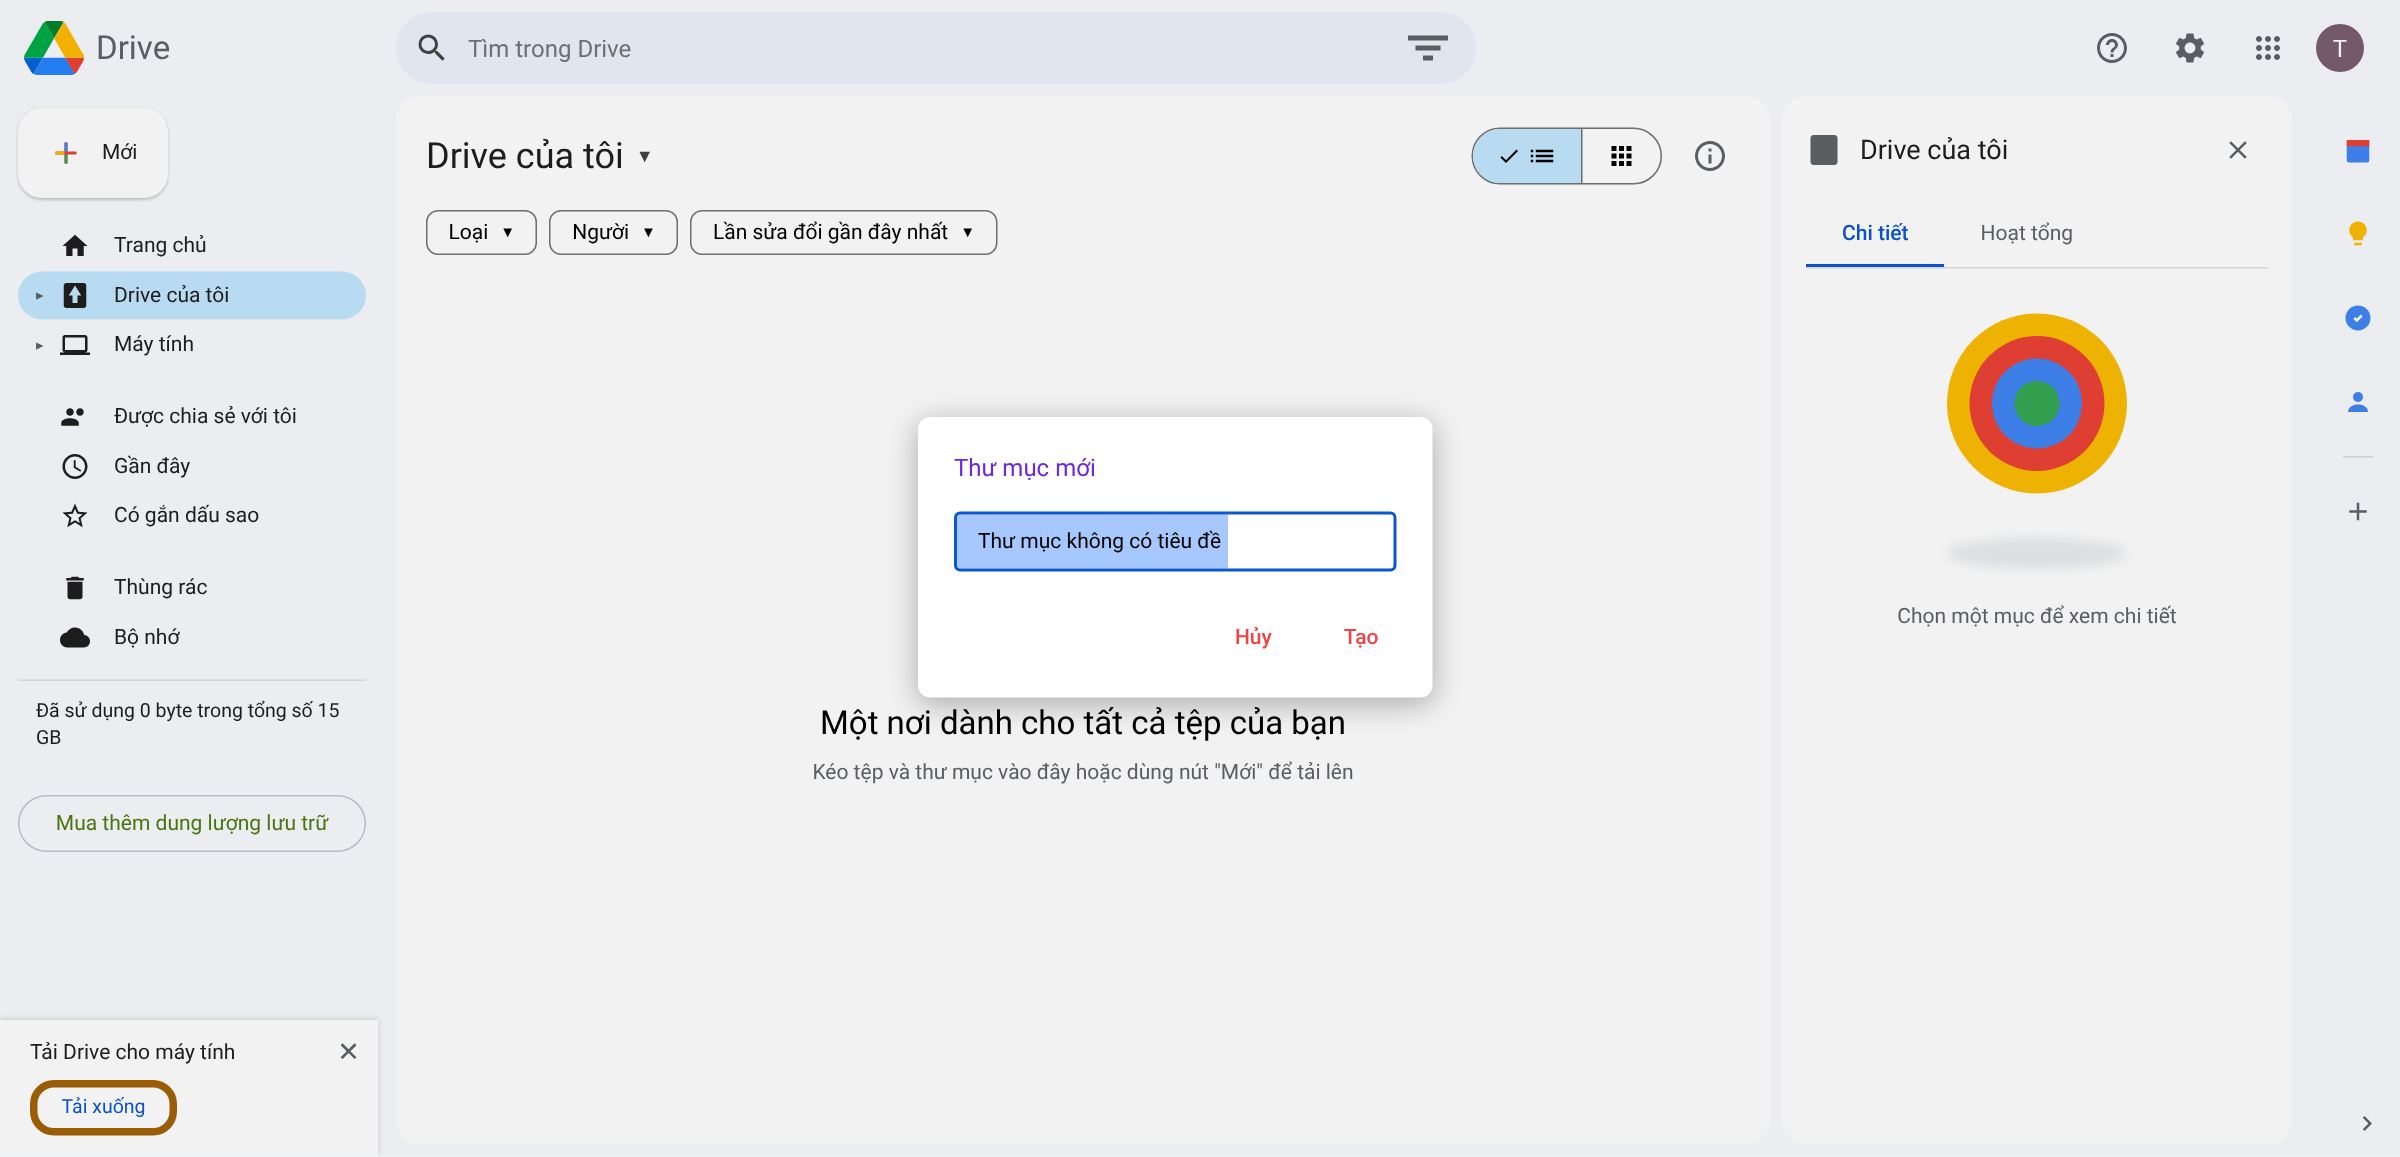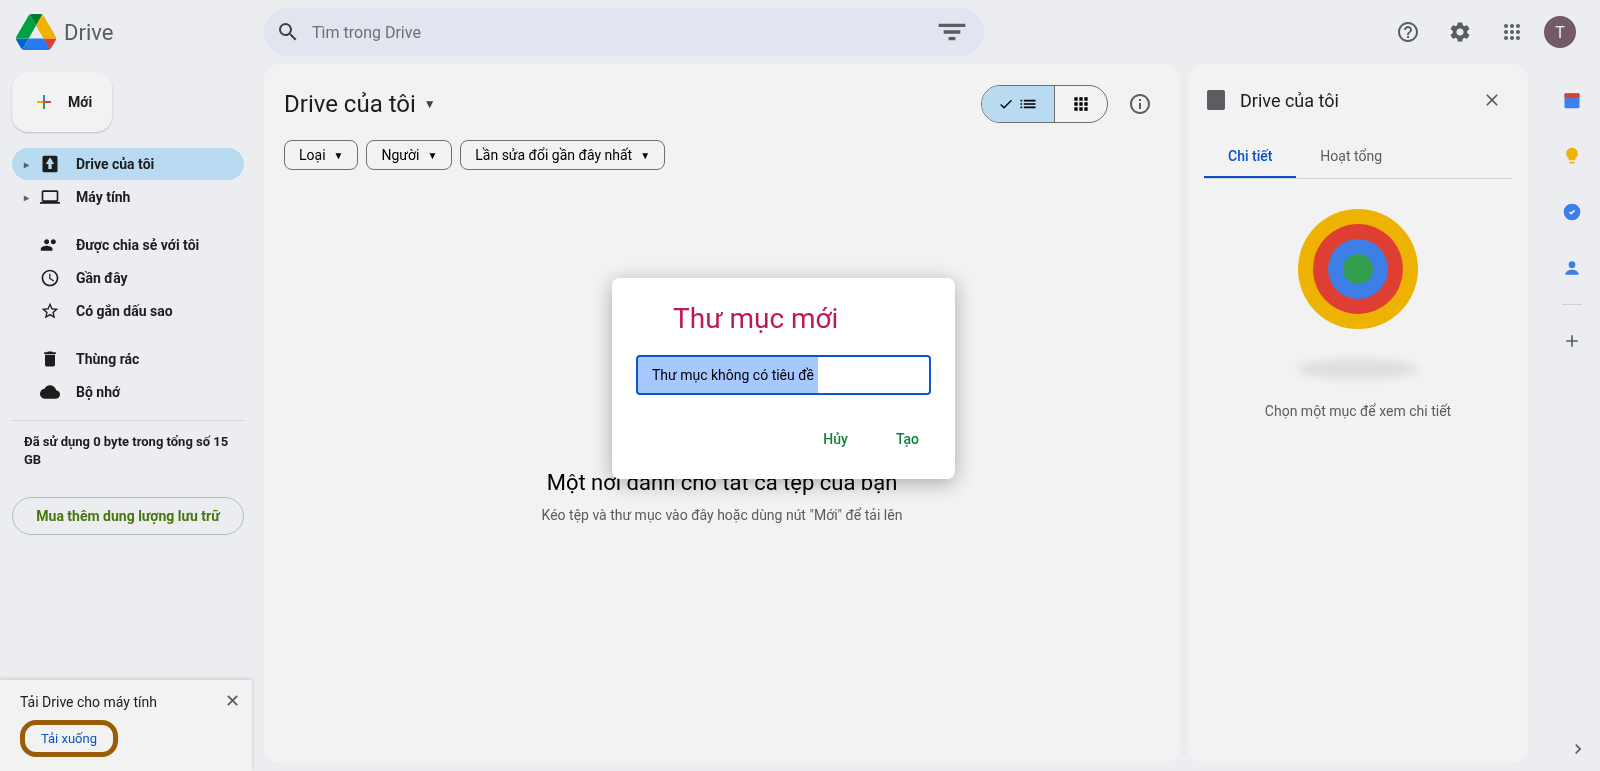--- a/index.html
+++ b/index.html
@@ -12,21 +12,21 @@
     .drive-title { font-size: 22px; color: #5f6368; }
     .search-bar { flex: 1; max-width: 720px; display: flex; align-items: center; background: #edf2fc; border-radius: 28px; height: 48px; padding: 0 12px; }
     .search-icon { color: #444; margin-right: 12px; }
     .search-input { flex: 1; border: none; background: none; font-size: 16px; outline: none; color: #5f6368; }
     .search-options { color: #444; margin-left: 8px; }
     .header-right { display: flex; align-items: center; gap: 12px; margin-left: auto; padding-right: 8px; }
     .icon-btn { width: 40px; height: 40px; border-radius: 50%; display: flex; align-items: center; justify-content: center; cursor: pointer; color: #5f6368; }
     .avatar { width: 32px; height: 32px; border-radius: 50%; background: #7b5e6e; color: white; display: flex; align-items: center; justify-content: center; font-size: 16px; }
     
     
-    .sidebar { position: absolute; left: 0; top: 64px; width: 256px; height: calc(100% - 64px); padding: 8px 12px; font-weight: bold; }
+    .sidebar { position: absolute; left: 0; top: 64px; width: 256px; height: calc(100% - 64px); padding: 8px 12px; }
     .new-btn { display: flex; align-items: center; background: white; border-radius: 16px; padding: 18px 20px; box-shadow: 0 1px 2px rgba(0,0,0,0.2); width: fit-content; margin-bottom: 16px; cursor: pointer; }
     .new-btn .plus-icon { margin-right: 12px; }
     .new-btn-text { font-size: 14px; color: #1f1f1f; }
     .nav-item { display: flex; align-items: center; padding: 6px 12px; border-radius: 20px; cursor: pointer; margin: 1px 0; }
     .nav-item.active { background: #c2e7ff; }
     .nav-item .nav-icon { width: 20px; margin-right: 16px; color: #1f1f1f; display: flex; }
     .nav-item.has-expand .expand { width: 12px; margin-right: 4px; color: #5f6368; font-size: 10px; }
     .nav-item.no-expand { padding-left: 28px; }
     .nav-label { font-size: 14px; color: #1f1f1f; }
     .nav-section { margin-top: 16px; }
@@ -64,24 +64,24 @@
     .detail-text { font-size: 14px; color: #5f6368; margin-top: 24px; }
     
     
     .right-rail { position: absolute; right: 0; top: 64px; width: 56px; display: flex; flex-direction: column; align-items: center; gap: 16px; padding-top: 16px; }
     .rail-icon { width: 40px; height: 40px; display: flex; align-items: center; justify-content: center; cursor: pointer; border-radius: 50%; }
     .rail-divider { width: 20px; height: 1px; background: #dadce0; }
     
     
     .modal-overlay { position: absolute; inset: 0; background: rgba(0,0,0,0.05); display: flex; align-items: center; justify-content: center; }
     .modal { background: white; border-radius: 8px; width: 343px; padding: 24px; box-shadow: 0 4px 20px rgba(0,0,0,0.3); position: absolute; left: 612px; top: 278px; }
-    .modal-title { font-size: 28px; color: #be185d; margin-bottom: 20px; margin-left: 37px; }
+    .modal-title { font-size: 16px; color: #6d28d9; margin-bottom: 20px; }
     .modal-input { width: 100%; padding: 10px 14px; border: 2px solid #0b57d0; border-radius: 4px; font-size: 14px; outline: none; }
     .modal-actions { display: flex; justify-content: flex-end; gap: 24px; margin-top: 28px; }
-    .modal-btn { border: none; background: none; color: #15803d; font-size: 14px; font-weight: 500; cursor: pointer; padding: 8px 12px; }
+    .modal-btn { border: none; background: none; color: #ef4444; font-size: 14px; font-weight: 500; cursor: pointer; padding: 8px 12px; }
     
     
     .toast { position: absolute; left: 0; bottom: 0; width: 252px; background: white; padding: 14px 20px; box-shadow: 0 -1px 4px rgba(0,0,0,0.15); }
     .toast-close { position: absolute; right: 12px; top: 10px; cursor: pointer; color: #5f6368; font-size: 18px; }
     .toast-title { font-size: 14px; color: #1f1f1f; margin-bottom: 10px; }
     .toast-btn { display: inline-block; padding: 6px 16px; border: 5px solid #a16207; border-radius: 16px; font-size: 13px; color: #0b57d0; cursor: pointer; }
     
     
     .bottom-arrow { position: absolute; right: 12px; bottom: 12px; color: #5f6368; cursor: pointer; }
     
@@ -138,20 +138,28 @@
   <div class="new-btn">
     <svg class="plus-icon" width="24" height="24" viewBox="0 0 24 24">
         <path d="M11 5v6H5v2h6v6h2v-6h6v-2h-6V5z" fill="#ea4335"></path>
         <path d="M11 5v6H5v2h6" fill="#fbbc04"></path>
         <path d="M11 13v6h2v-6" fill="#34a853"></path>
         <path d="M13 11V5h-2v6" fill="#4285f4"></path>
       </svg>
     <span class="new-btn-text">Mới</span>
   </div>
 
+  <div class="nav-item no-expand">
+    <span class="nav-icon">
+        <svg width="20" height="20" viewBox="0 0 24 24">
+          <path fill="currentColor" d="M10 20v-6h4v6h5v-8h3L12 3 2 12h3v8z"></path>
+        </svg>
+      </span>
+    <span class="nav-label">Trang chủ</span>
+  </div>
   <div class="nav-item has-expand active">
     <span class="expand">▸</span>
     <span class="nav-icon">
         <svg width="20" height="20" viewBox="0 0 24 24">
           <path fill="currentColor" d="M19 2H5c-1.1 0-2 .9-2 2v16c0 1.1.9 2 2 2h14c1.1 0 2-.9 2-2V4c0-1.1-.9-2-2-2zm-7 2l5 8h-3v6h-4v-6H7l5-8z"></path>
         </svg>
       </span>
     <span class="nav-label">Drive của tôi</span>
   </div>
   <div class="nav-item has-expand">

